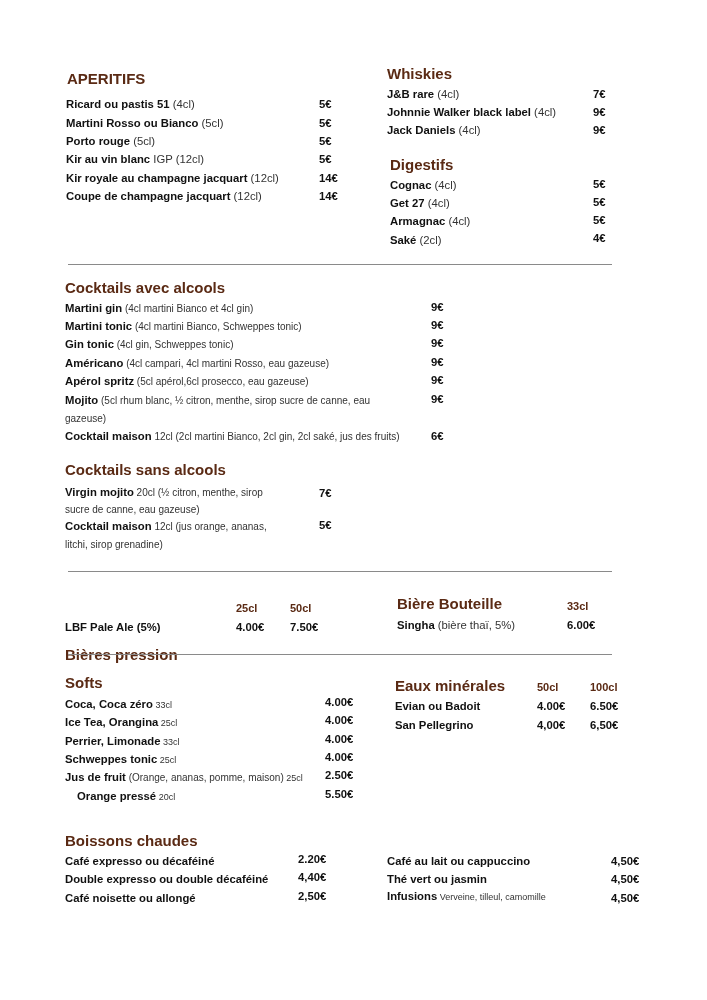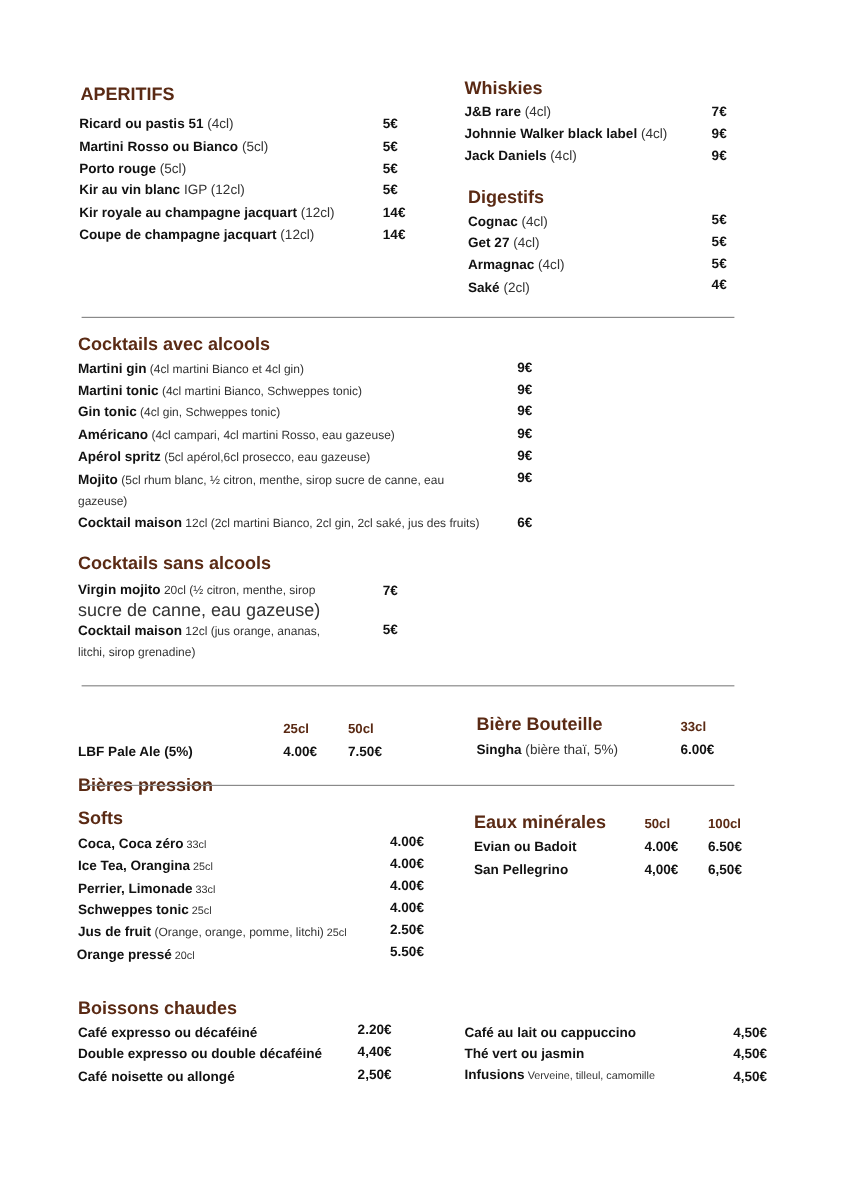--- a/index.html
+++ b/index.html
@@ -67,21 +67,21 @@
 <div class="row" style="left:65px;top:374px;"><span class="n">Apérol spritz</span><span class="ds" style="font-size:10px"> (5cl apérol,6cl prosecco, eau gazeuse)</span></div>
 <div class="p" style="left:431px;top:373px;">9€</div>
 <div class="row" style="left:65px;top:393px;"><span class="n">Mojito</span><span class="ds" style="font-size:10px"> (5cl rhum blanc, ½ citron, menthe, sirop sucre de canne, eau</span></div>
 <div class="row" style="left:65px;top:411px;"><span class="ds" style="font-size:10px">gazeuse)</span></div>
 <div class="p" style="left:431px;top:392px;">9€</div>
 <div class="row" style="left:65px;top:429px;"><span class="n">Cocktail maison</span><span class="ds" style="font-size:10px"> 12cl (2cl martini Bianco, 2cl gin, 2cl saké, jus des fruits)</span></div>
 <div class="p" style="left:431px;top:429px;">6€</div>
 
 <div class="abs h" style="left:65px;top:461px;">Cocktails sans alcools</div>
 <div class="row" style="left:65px;top:485px;"><span class="n">Virgin mojito</span><span class="ds" style="font-size:10px"> 20cl (½ citron, menthe, sirop</span></div>
-<div class="row" style="left:65px;top:502px;"><span class="ds" style="font-size:15px">sucre de canne, eau gazeuse)</span></div>
+<div class="row" style="left:65px;top:502px;"><span class="ds" style="font-size:10px">sucre de canne, eau gazeuse)</span></div>
 <div class="p" style="left:319px;top:486px;">7€</div>
 <div class="row" style="left:65px;top:519px;"><span class="n">Cocktail maison</span><span class="ds" style="font-size:10px"> 12cl (jus orange, ananas,</span></div>
 <div class="row" style="left:65px;top:537px;"><span class="ds" style="font-size:10px">litchi, sirop grenadine)</span></div>
 <div class="p" style="left:319px;top:518px;">5€</div>
 
 <div class="rule" style="top:571px;"></div>
 
 <div class="abs h" style="left:65px;top:598px;margin-top:48px;">Bières pression</div>
 <div class="col" style="left:236px;top:602px;">25cl</div>
 <div class="col" style="left:290px;top:602px;">50cl</div>
@@ -98,23 +98,23 @@
 
 <div class="abs h" style="left:65px;top:674px;">Softs</div>
 <div class="row" style="left:65px;top:697px;"><span class="n">Coca, Coca zéro</span><span class="ds">  33cl</span></div>
 <div class="p" style="left:325px;top:695px;">4.00€</div>
 <div class="row" style="left:65px;top:715px;"><span class="n">Ice Tea, Orangina</span><span class="ds">  25cl</span></div>
 <div class="p" style="left:325px;top:713px;">4.00€</div>
 <div class="row" style="left:65px;top:734px;"><span class="n">Perrier, Limonade</span><span class="ds">  33cl</span></div>
 <div class="p" style="left:325px;top:732px;">4.00€</div>
 <div class="row" style="left:65px;top:752px;"><span class="n">Schweppes tonic</span><span class="ds">  25cl</span></div>
 <div class="p" style="left:325px;top:750px;">4.00€</div>
-<div class="row" style="left:65px;top:770px;"><span class="n">Jus de fruit</span><span class="ds" style="font-size:10px"> (Orange, orange, pomme, litchi)</span><span class="ds"> 25cl</span></div>
+<div class="row" style="left:65px;top:770px;"><span class="n">Jus de fruit</span><span class="ds" style="font-size:10px"> (Orange, ananas, pomme, maison)</span><span class="ds"> 25cl</span></div>
 <div class="p" style="left:325px;top:768px;">2.50€</div>
-<div class="row" style="left:64px;top:789px;"><span class="n">Orange pressé</span><span class="ds">  20cl</span></div>
+<div class="row" style="left:77px;top:789px;"><span class="n">Orange pressé</span><span class="ds">  20cl</span></div>
 <div class="p" style="left:325px;top:787px;">5.50€</div>
 
 <div class="abs h" style="left:395px;top:677px;">Eaux minérales</div>
 <div class="col" style="left:537px;top:681px;">50cl</div>
 <div class="col" style="left:590px;top:681px;">100cl</div>
 <div class="row" style="left:395px;top:699px;"><span class="n">Evian ou Badoit</span></div>
 <div class="p" style="left:537px;top:699px;">4.00€</div>
 <div class="p" style="left:590px;top:699px;">6.50€</div>
 <div class="row" style="left:395px;top:718px;"><span class="n">San Pellegrino</span></div>
 <div class="p" style="left:537px;top:718px;">4,00€</div>

